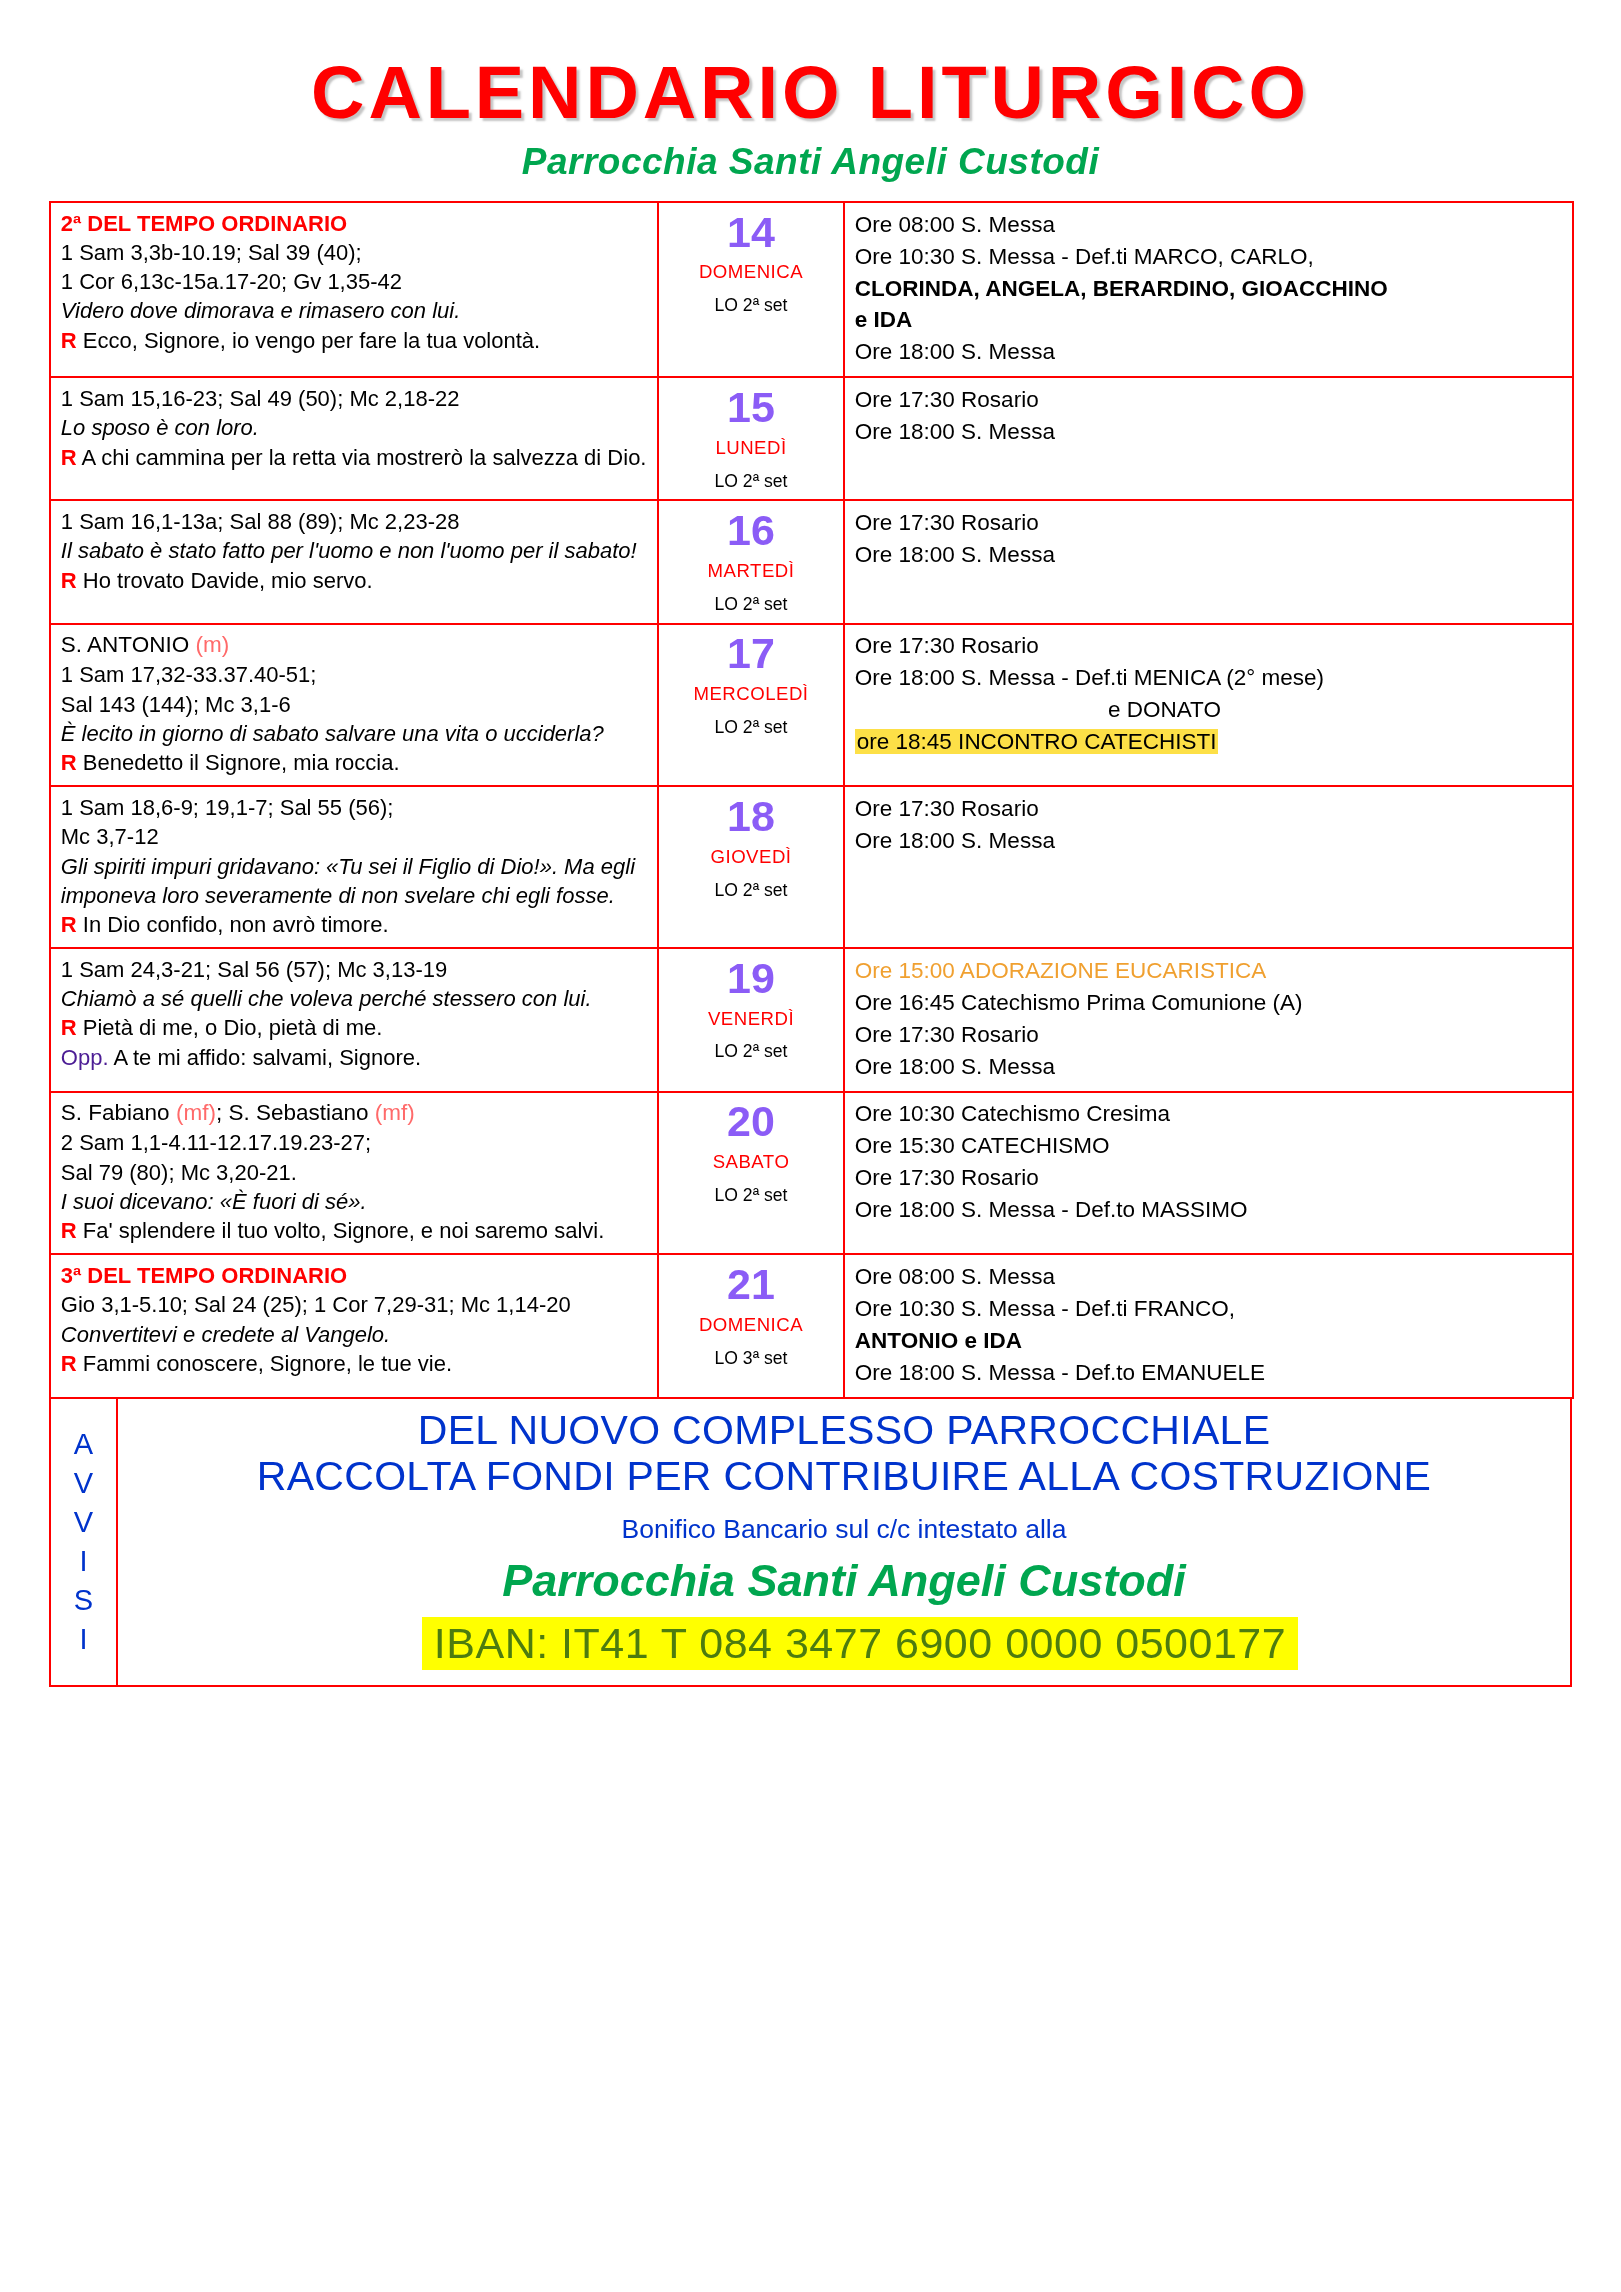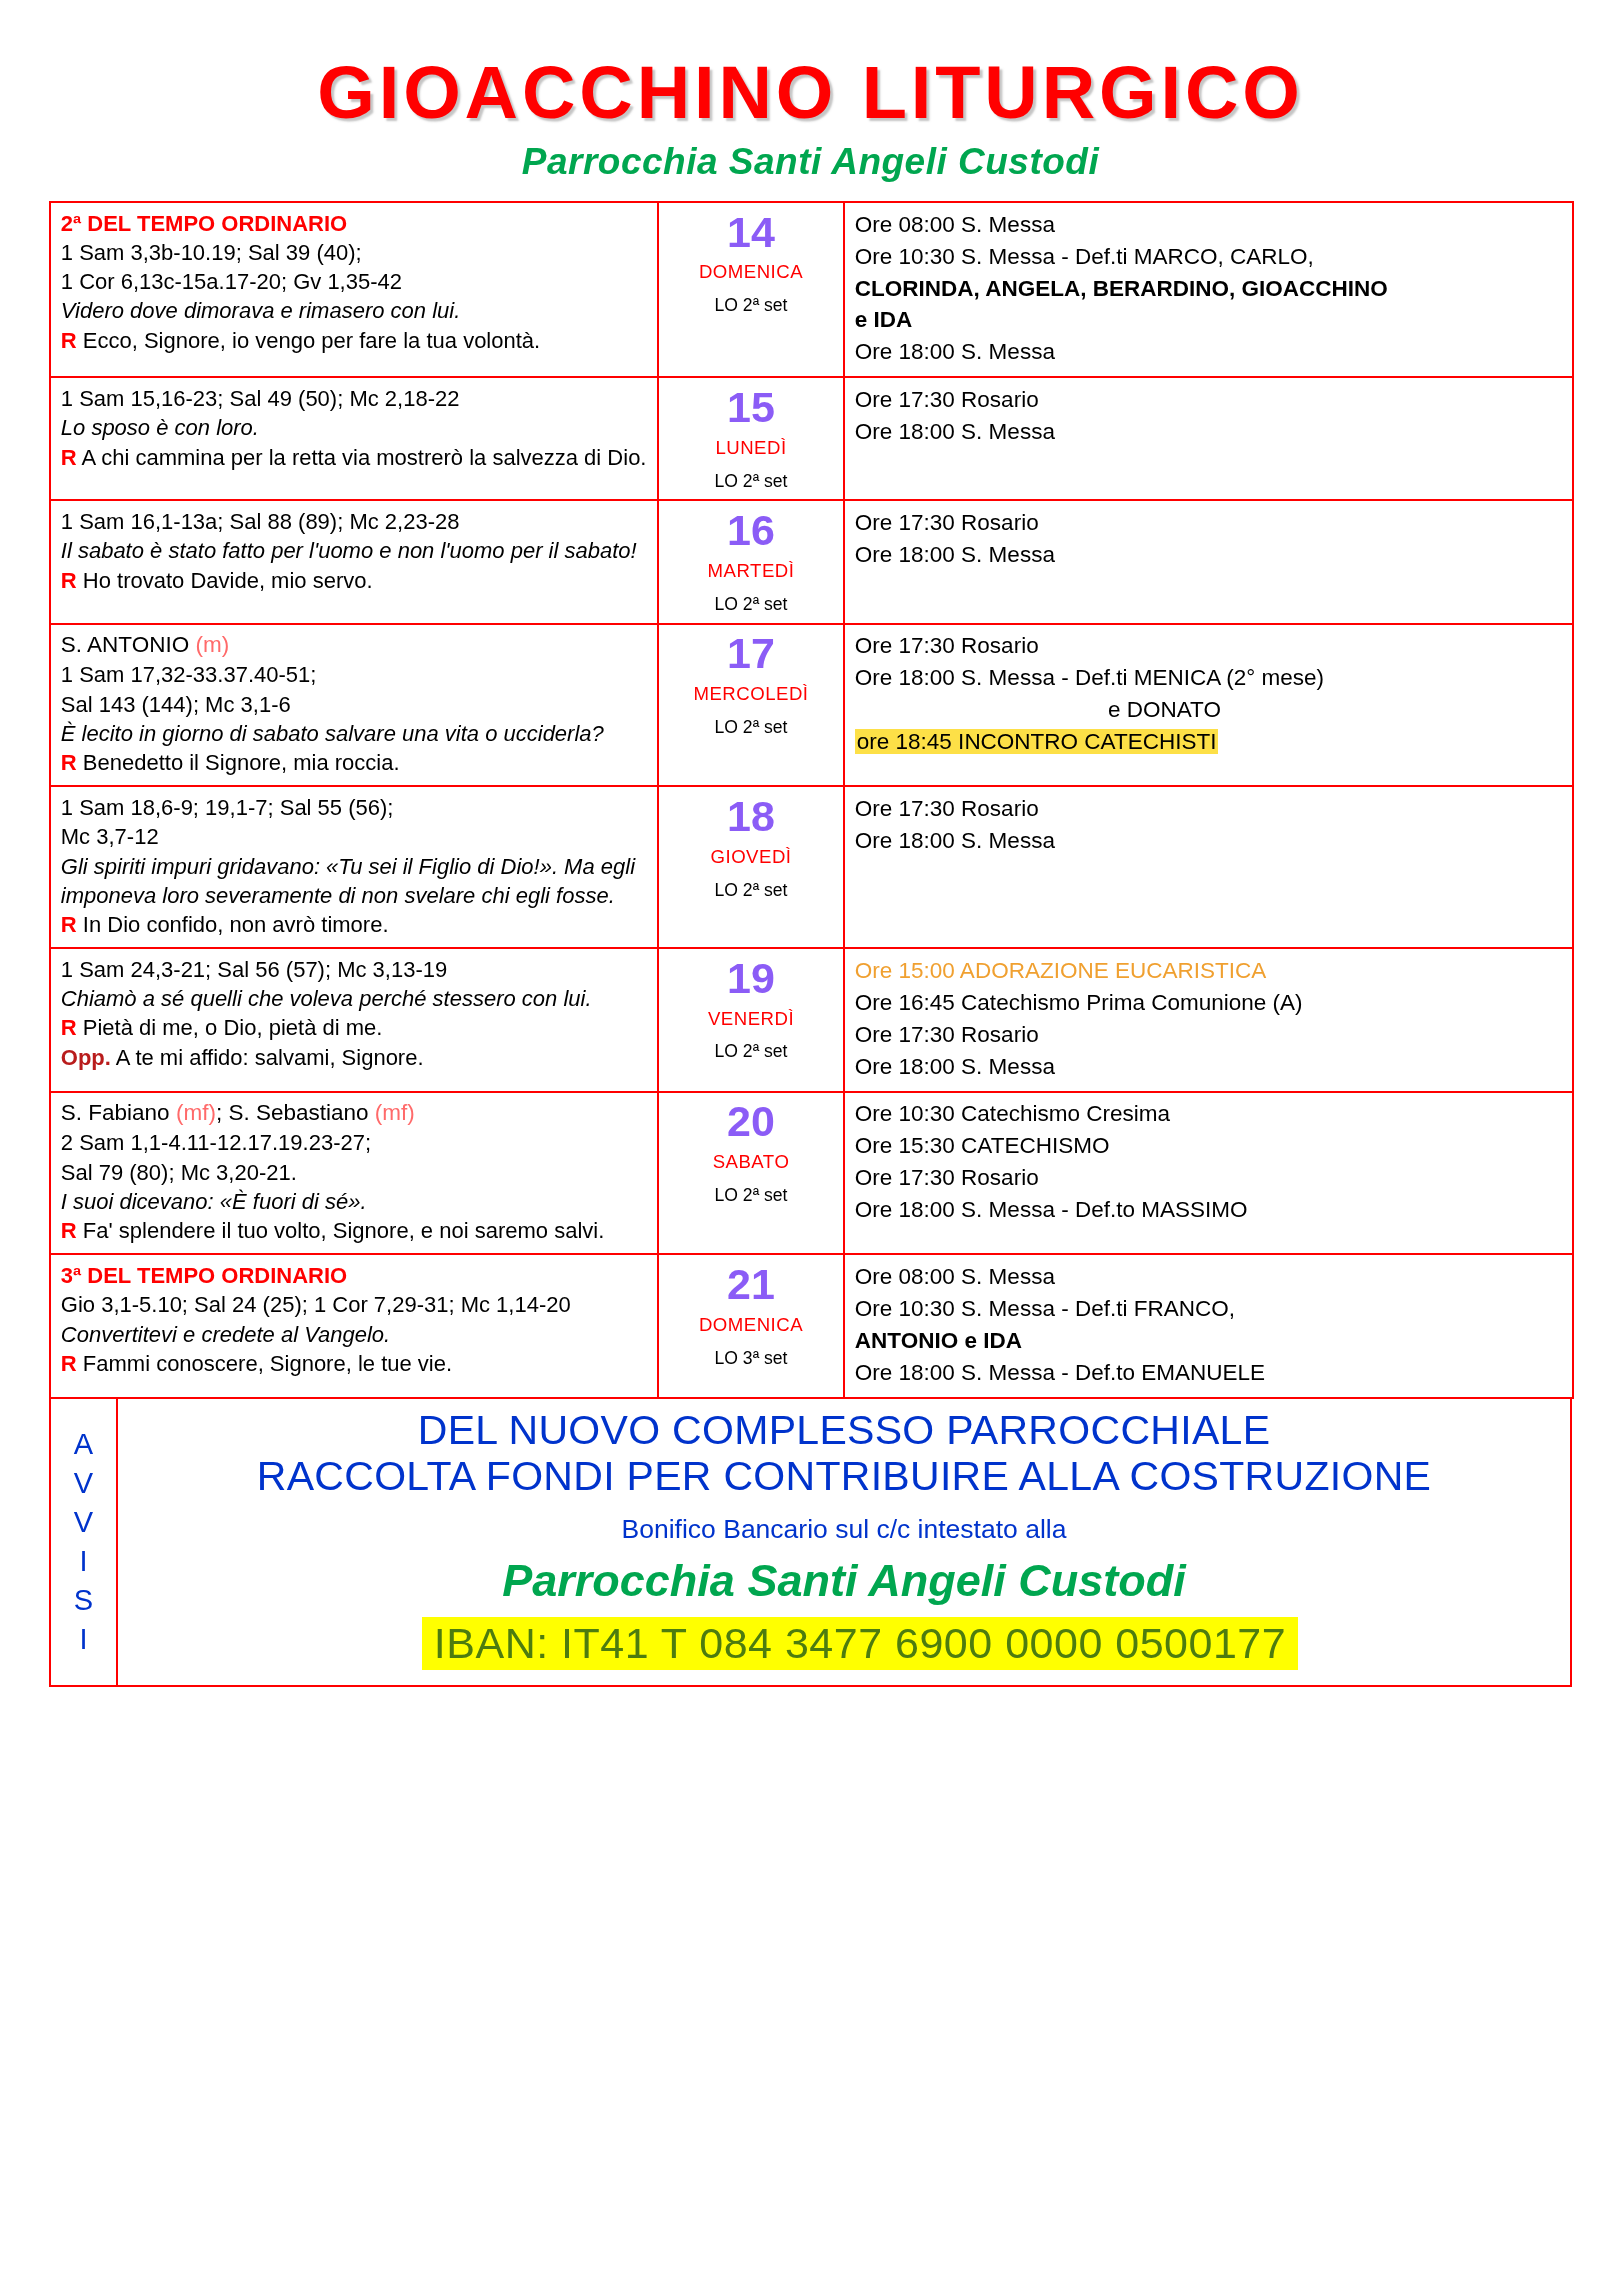--- a/index.html
+++ b/index.html
@@ -66,21 +66,21 @@
     font-weight: bold;
     font-size: 22px;
   }
   .readings .saint {
     color: #000;
     font-size: 22.5px;
   }
   .readings .saint .mk { color: #ff6a6a; }
   .readings .ital { font-style: italic; }
   .readings .rs { color: #ff0000; font-weight: bold; }
-  .readings .opp { color: #b91c1c; font-weight: bold; }
+  .readings .opp { color: #4c1d95; }
 
   .daycell {
     text-align: center;
     padding-top: 7.8px !important;
   }
   .daynum {
     font-size: 43px;
     color: #8b5cf6;
     font-weight: bold;
     line-height: 1.0;
@@ -164,21 +164,21 @@
     padding: 2px 11.8px;
     letter-spacing: 0.5px;
     margin-left: 32px;
   }
 </style>
 </head>
 <body>
 
 <div class="page">
 
-  <div class="main-title">GIOACCHINO LITURGICO</div>
+  <div class="main-title">CALENDARIO LITURGICO</div>
   <div class="subtitle">Parrocchia Santi Angeli Custodi</div>
 
   <table class="cal">
     <colgroup>
       <col class="col-read">
         <col class="col-day">
         <col class="col-eve">
     </colgroup>
     <tbody>
 

